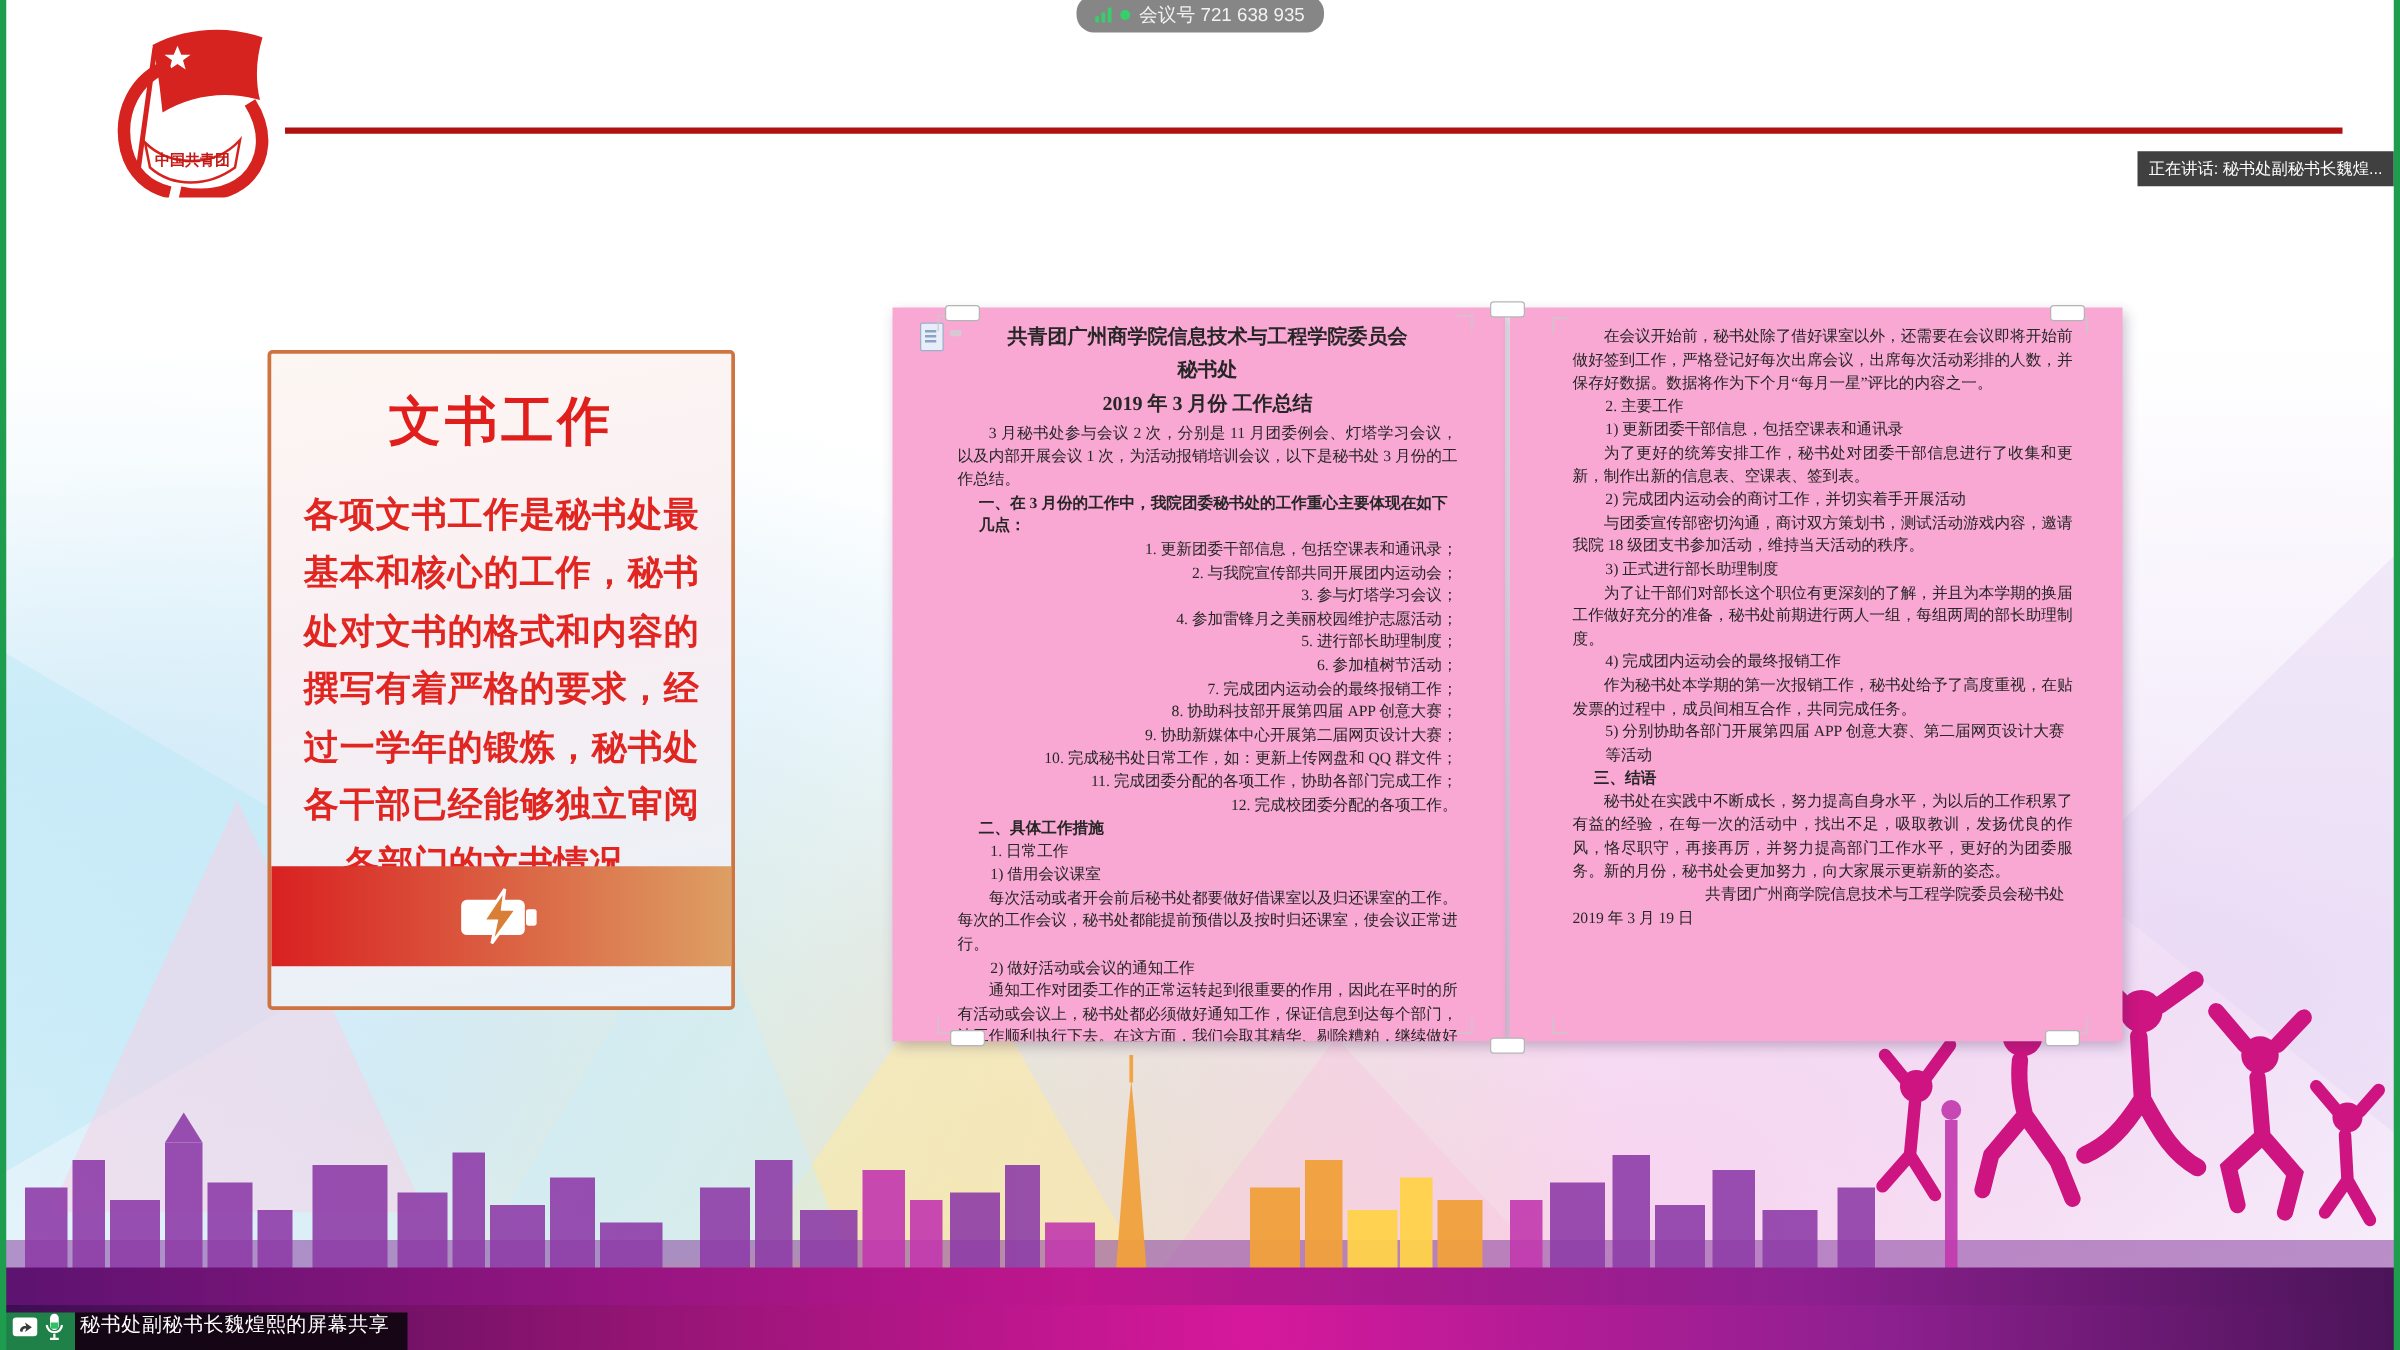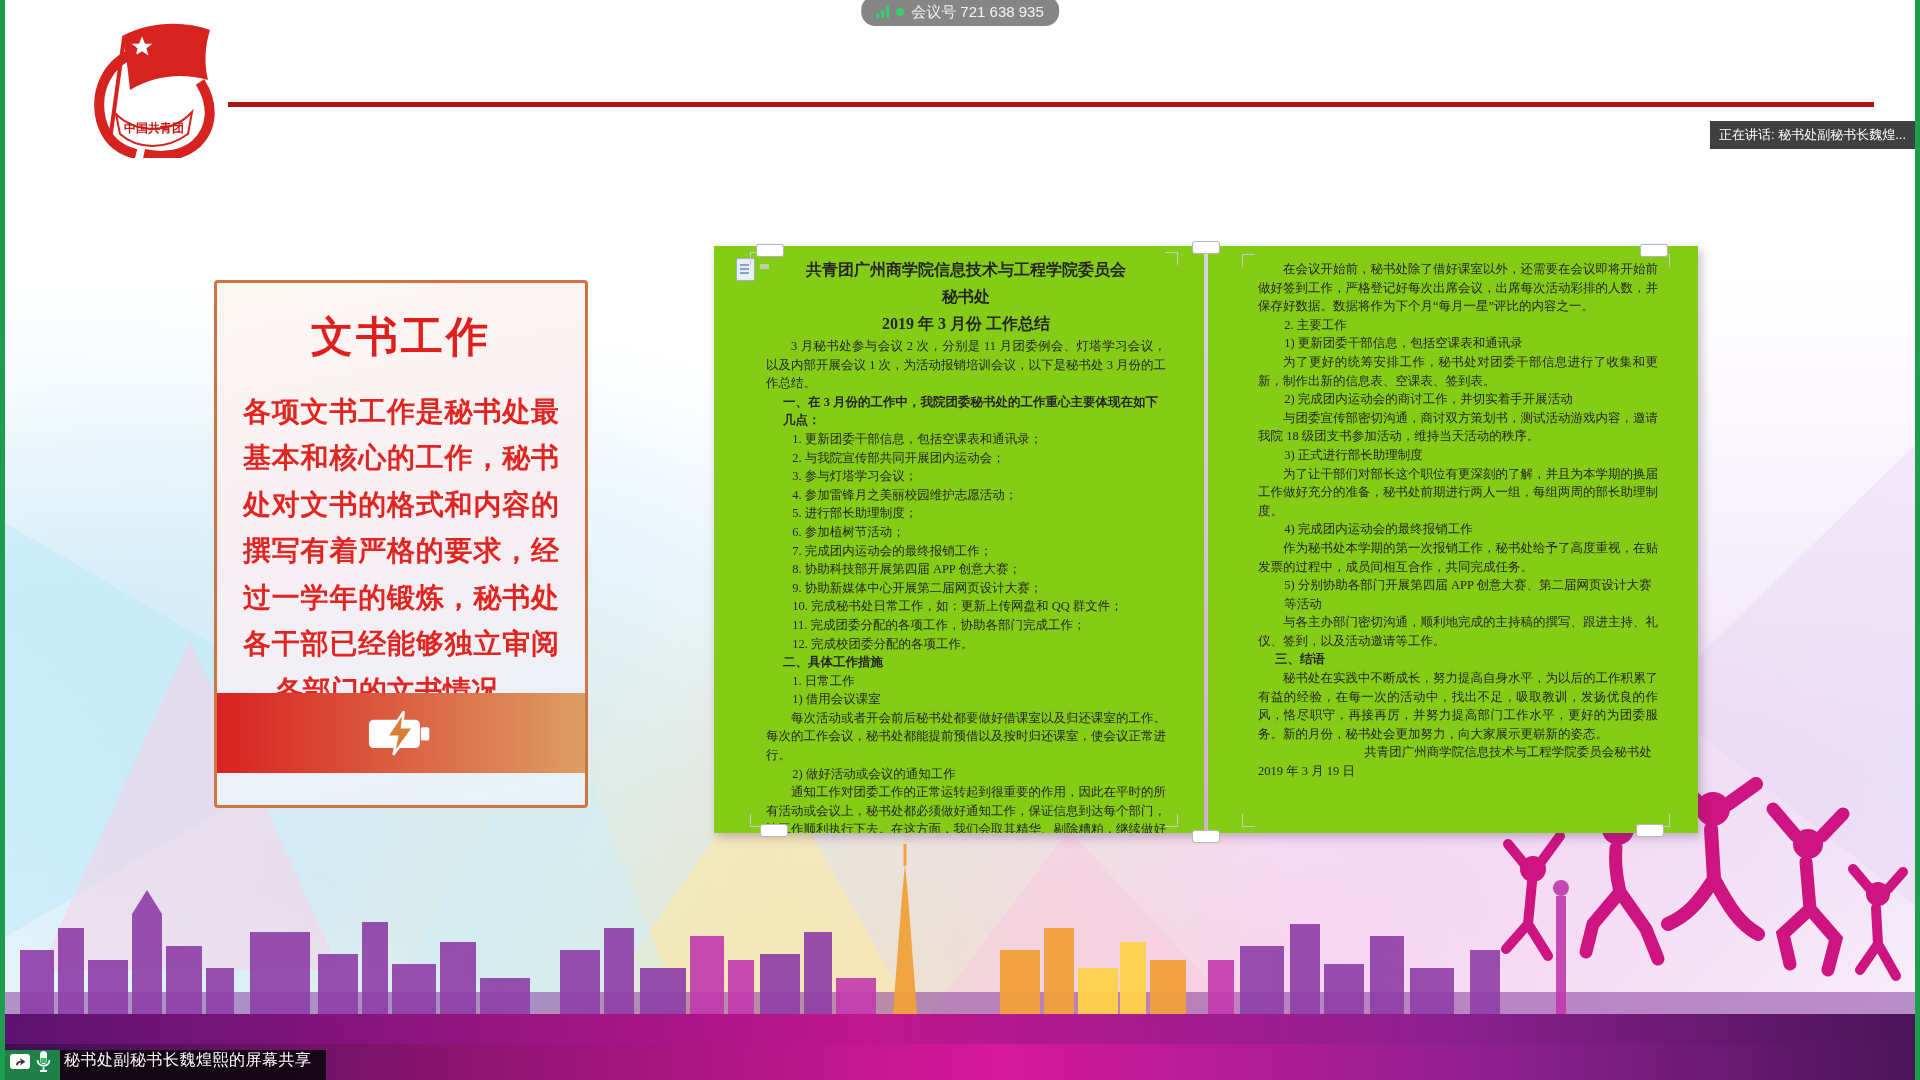--- a/index.html
+++ b/index.html
@@ -36,32 +36,32 @@
     box-sizing:border-box;border:3px solid #cf7440;border-radius:4px;overflow:hidden;
     background:linear-gradient(168deg,#fdf7f3 0%,#f8eef3 46%,#e6f2f8 100%);}
   .card-title{margin-top:26px;text-align:center;font-size:42px;font-weight:bold;
     color:#e01f1d;letter-spacing:3px;}
   .card-body{margin-top:24px;padding:0 26px;font-size:28px;line-height:1.66;font-weight:600;
     color:#e12521;text-align:justify;text-align-last:center;}
   .card-banner{position:absolute;left:0;right:0;top:410px;height:80px;
     background:linear-gradient(90deg,#d92121,#dd9f63);display:flex;align-items:center;justify-content:center;}
 
   
-  .page{position:absolute;top:246px;width:490px;height:587px;background:#84cc16;z-index:5;
+  .page{position:absolute;top:246px;width:490px;height:587px;background:#f9a8d4;z-index:5;
     box-shadow:3px 4px 10px rgba(70,40,90,.30);overflow:hidden;}
   .page-left{left:714px;}
   .page-right{left:1208px;}
   .doc{position:absolute;top:10px;left:52px;right:38px;bottom:12px;
     font-family:"Liberation Serif","DejaVu Serif",serif;font-size:12.5px;color:#262626;line-height:18.6px;}
   .page-right .doc{top:14px;left:50px;right:40px;}
   .ln{margin:0;}
   .ln.t{text-align:center;font-weight:bold;font-size:16px;line-height:27px;}
   .ln.h{font-weight:bold;margin-left:17px;}
   .ln.p{text-indent:2em;text-align:justify;}
-  .ln.li{padding-left:2.1em;}
+  .ln.li{padding-left:2.1em;text-align:right;}
   .ln.s{padding-left:2.1em;}
   .ln.sign{text-align:right;padding-right:.5em;}
   .ln.date{padding-right:2.2em;}
   .cmark{position:absolute;width:12px;height:12px;z-index:6;}
   .cm-tl{border-left:1.5px solid #c9c9c9;border-top:1.5px solid #c9c9c9;}
   .cm-tr{border-right:1.5px solid #c9c9c9;border-top:1.5px solid #c9c9c9;}
   .cm-bl{border-left:1.5px solid #c9c9c9;border-bottom:1.5px solid #c9c9c9;}
   .cm-br{border-right:1.5px solid #c9c9c9;border-bottom:1.5px solid #c9c9c9;}
   .handle{position:absolute;width:26px;height:11px;background:#fff;border:1px solid #b5b5b5;border-radius:3px;z-index:6;}
   .page-icon{position:absolute;left:22px;top:12px;width:17px;height:21px;background:#e8eef8;
@@ -246,21 +246,20 @@
         <div class="ln s">2.  主要工作</div>
         <div class="ln s">1) 更新团委干部信息，包括空课表和通讯录</div>
         <div class="ln p">为了更好的统筹安排工作，秘书处对团委干部信息进行了收集和更新，制作出新的信息表、空课表、签到表。</div>
         <div class="ln s">2) 完成团内运动会的商讨工作，并切实着手开展活动</div>
         <div class="ln p">与团委宣传部密切沟通，商讨双方策划书，测试活动游戏内容，邀请我院 18 级团支书参加活动，维持当天活动的秩序。</div>
         <div class="ln s">3) 正式进行部长助理制度</div>
         <div class="ln p">为了让干部们对部长这个职位有更深刻的了解，并且为本学期的换届工作做好充分的准备，秘书处前期进行两人一组，每组两周的部长助理制度。</div>
         <div class="ln s">4) 完成团内运动会的最终报销工作</div>
         <div class="ln p">作为秘书处本学期的第一次报销工作，秘书处给予了高度重视，在贴发票的过程中，成员间相互合作，共同完成任务。</div>
         <div class="ln s">5) 分别协助各部门开展第四届 APP 创意大赛、第二届网页设计大赛等活动</div>
-        <div class="ln p">与各主办部门密切沟通，顺利地完成的主持稿的撰写、跟进主持、礼仪、签到，以及活动邀请等工作。</div>
         <div class="ln h">三、结语</div>
         <div class="ln p">秘书处在实践中不断成长，努力提高自身水平，为以后的工作积累了有益的经验，在每一次的活动中，找出不足，吸取教训，发扬优良的作风，恪尽职守，再接再厉，并努力提高部门工作水平，更好的为团委服务。新的月份，秘书处会更加努力，向大家展示更崭新的姿态。</div>
         <div class="ln sign">共青团广州商学院信息技术与工程学院委员会秘书处</div>
         <div class="ln date">2019 年 3 月 19 日</div>
       </div>
   </div>
 
   <div class="handle" style="left:756px;top:244px;"></div>
   <div class="handle" style="left:1192px;top:241px;"></div>
   <div class="handle" style="left:1640px;top:244px;"></div>

